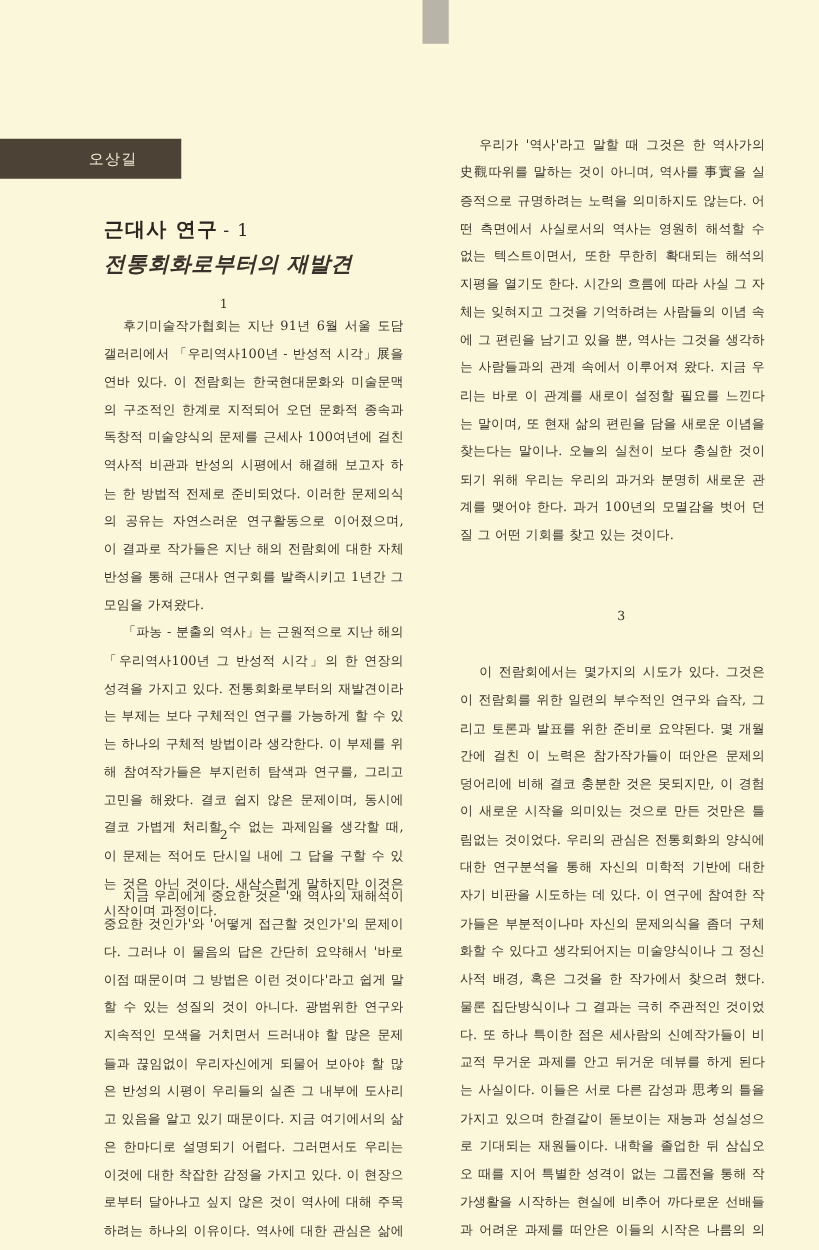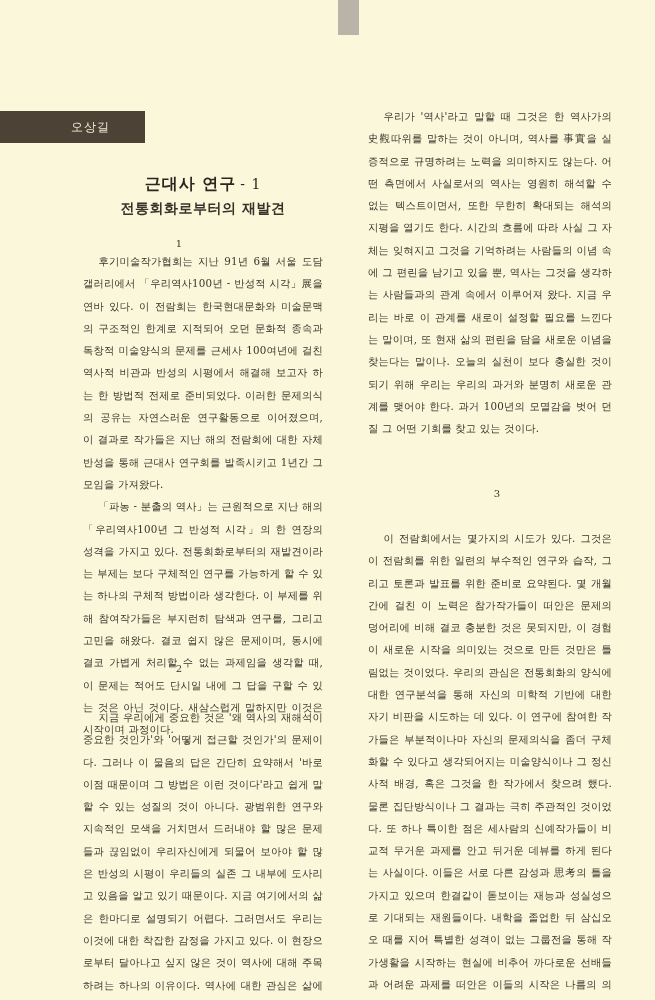--- a/index.html
+++ b/index.html
@@ -26,28 +26,28 @@
   .col {
     position: absolute;
     font-size: 10.3px;
     line-height: 22.3px;
     letter-spacing: 0.2px;
     text-align: justify;
   }
   .col-left { left: 83px; top: 250px; width: 240px; }
   .col-right { left: 368px; top: 105px; width: 244px; }
   .title-block {
-    position: absolute; left: 83px; top: 174px; width: 240px; text-align: center;
+    position: absolute; left: 83px; top: 174px; width: 240px; 
   }
   .title {
     font-size: 16px; font-weight: bold; color: #2d2620; letter-spacing: 1px;
   }
   .title .num { font-weight: normal; font-size: 14px; margin-left: 4px; }
   .subtitle {
-    font-size: 14px; font-weight: bold; margin-top: 5px; color: #3a322a; letter-spacing: 0.5px;
+    font-size: 17px; font-weight: bold; margin-top: 5px; color: #3a322a; letter-spacing: 0.5px; font-style: italic;
   }
   .section-num {
     position: absolute; font-size: 10px; text-align: center; width: 30px;
   }
   p { margin: 0; text-indent: 1.5em; }
   .no-indent { text-indent: 0; }
 </style>
 </head>
 <body>
 

